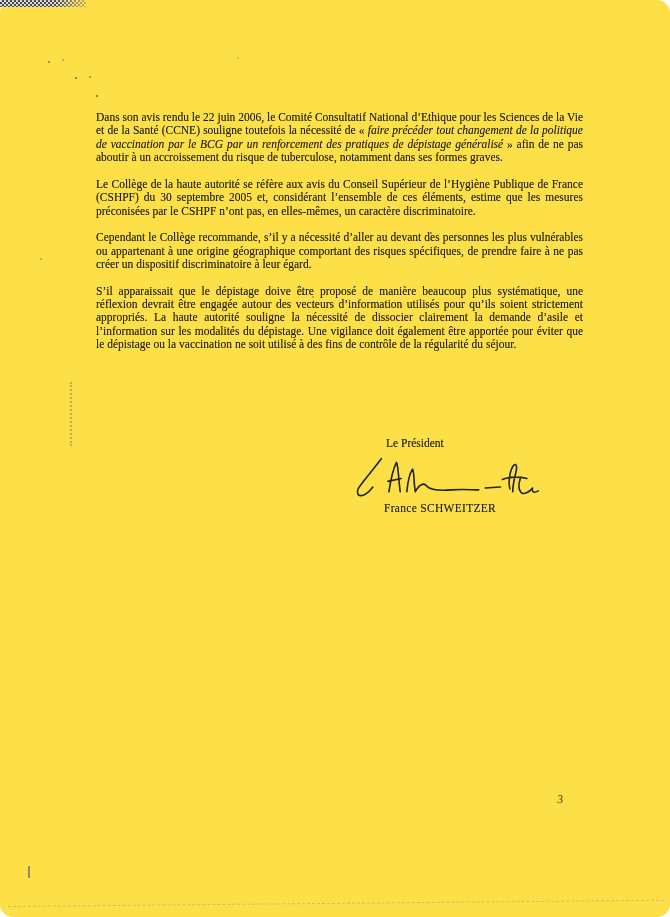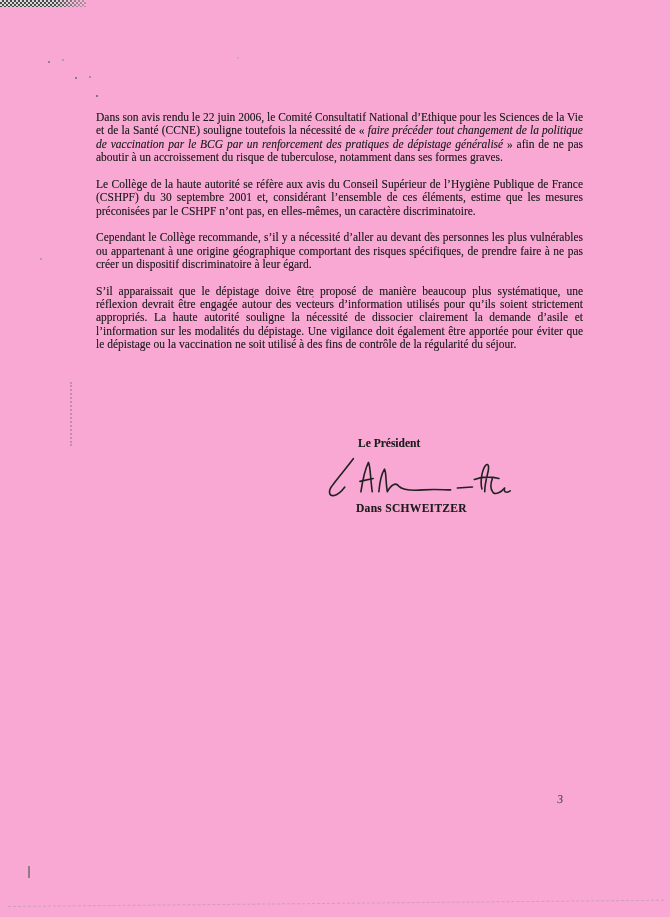--- a/index.html
+++ b/index.html
@@ -5,21 +5,22 @@
   html,body{margin:0;padding:0;}
   body{
     width:670px;height:917px;
     background:#ffffff;
     font-family:"Liberation Serif","DejaVu Serif",serif;
     position:relative;
     overflow:hidden;
   }
   .sheet{
     position:absolute;inset:0;
-    background:#f9a8d4;
+    background:#fde047;
+    border-radius:13px;
   }
   
   .scan-band{
     position:absolute;top:0;left:0;width:86px;height:7px;
     background:repeating-conic-gradient(#4a4a4a 0% 25%, #d9d9d9 0% 50%) 0 0/4px 4px;
     -webkit-mask-image:linear-gradient(to right,#000 65%,rgba(0,0,0,.45) 90%,rgba(0,0,0,.3));
             mask-image:linear-gradient(to right,#000 65%,rgba(0,0,0,.45) 90%,rgba(0,0,0,.3));
   }
   
   .noise-dots{
@@ -52,24 +53,23 @@
   .body-text{
     position:absolute;left:96px;top:111px;width:487px;
     font-size:11.5px;line-height:13.45px;
     color:#1d1d1d;
     text-align:justify;
     text-shadow:0 0 .5px rgba(30,30,30,.4);
   }
   .body-text p{margin:0 0 13px 0;}
   .body-text em{font-style:italic;}
   .sig-block{
-    position:absolute;left:320px;top:437px;width:240px;
+    position:absolute;left:348px;top:437px;width:240px;
     color:#1d1d1d;font-size:11.5px;line-height:13.4px;
     text-shadow:0 0 .5px rgba(30,30,30,.4);
-    font-weight:bold;
   }
   .sig-title{margin-left:38px;}
   .sig-svg{display:block;margin:3px 0 0 2px;width:195px;height:52px;}
   .sig-name{margin-left:36px;margin-top:-3px;letter-spacing:.3px;}
   .page-num{
     position:absolute;left:557px;top:792px;
     font-size:12px;color:#3d3d3d;
     transform:skewX(-6deg);
   }
 </style>
@@ -79,34 +79,34 @@
 <div class="sheet">
 
   <div class="scan-band"></div>
   <div class="noise-dots"></div>
   <div class="margin-line"></div>
   <div class="tick"></div>
   <div class="bottom-line"></div>
 
   <main class="body-text">
     <p><span>Dans son avis rendu le 22 juin 2006, le Comité Consultatif National d’Ethique pour les Sciences de la Vie et de la Santé (CCNE) souligne toutefois la nécessité de « </span><em>faire précéder tout changement de la politique de vaccination par le BCG par un renforcement des pratiques de dépistage généralisé</em><span> » afin de ne pas aboutir à un accroissement du risque de tuberculose, notamment dans ses formes graves.</span></p>
-    <p>Le Collège de la haute autorité se réfère aux avis du Conseil Supérieur de l’Hygiène Publique de France (CSHPF) du 30 septembre 2001 et, considérant l’ensemble de ces éléments, estime que les mesures préconisées par le CSHPF n’ont pas, en elles-mêmes, un caractère discriminatoire.</p>
+    <p>Le Collège de la haute autorité se réfère aux avis du Conseil Supérieur de l’Hygiène Publique de France (CSHPF) du 30 septembre 2005 et, considérant l’ensemble de ces éléments, estime que les mesures préconisées par le CSHPF n’ont pas, en elles-mêmes, un caractère discriminatoire.</p>
     <p>Cependant le Collège recommande, s’il y a nécessité d’aller au devant des personnes les plus vulnérables ou appartenant à une origine géographique comportant des risques spécifiques, de prendre faire à ne pas créer un dispositif discriminatoire à leur égard.</p>
     <p>S’il apparaissait que le dépistage doive être proposé de manière beaucoup plus systématique, une réflexion devrait être engagée autour des vecteurs d’information utilisés pour qu’ils soient strictement appropriés. La haute autorité souligne la nécessité de dissocier clairement la demande d’asile et l’information sur les modalités du dépistage. Une vigilance doit également être apportée pour éviter que le dépistage ou la vaccination ne soit utilisé à des fins de contrôle de la régularité du séjour.</p>
   </main>
 
   <div class="sig-block">
     <div class="sig-title">Le Président</div>
     <svg class="sig-svg" viewBox="0 0 200 55" xmlns="http://www.w3.org/2000/svg">
       <g fill="none" stroke="#222" stroke-width="1.7" stroke-linecap="round" stroke-linejoin="round">
         <path d="M30,6 C24,14 14,26 8,34 C3,40 4,46 10,45 C14,44 18,40 21,36"></path>
         <path d="M38,41 C40,28 44,14 46,10 C48,13 48,26 50,41 M37,30 L51,27"></path>
         <path d="M57,41 C58,30 61,20 63,17 C65,20 64,30 66,41 C70,33 75,31 78,35 C82,39 92,40 104,39 C116,38 126,39 133,39"></path>
         <path d="M140,37 L156,36"></path>
         <path d="M166,38 C164,30 166,18 170,13 C173,10 174,15 172,22 C170,30 169,36 169,41 M158,28 C166,25 176,25 184,27 M177,27 C175,33 175,39 178,42 C181,44 186,42 190,37 C189,41 191,43 196,40"></path>
       </g>
     </svg>
-    <div class="sig-name">Dans SCHWEITZER</div>
+    <div class="sig-name">France SCHWEITZER</div>
   </div>
 
   <div class="page-num">3</div>
 
 </div>
 
 </body></html>

